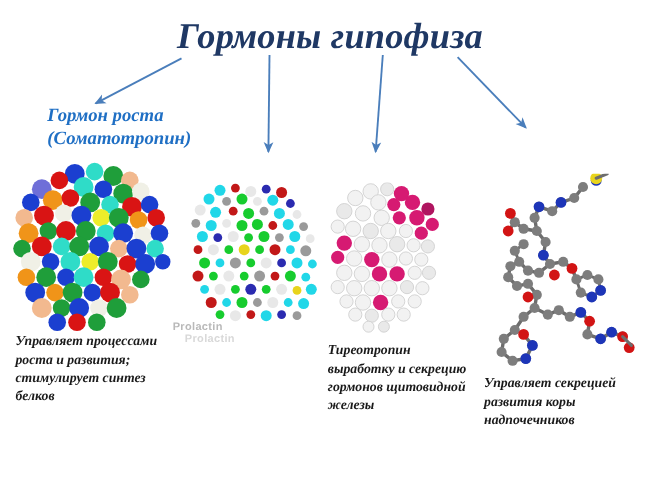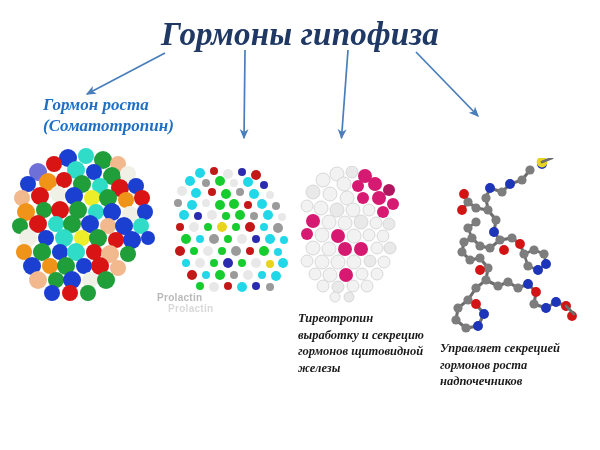--- a/index.html
+++ b/index.html
@@ -398,19 +398,20 @@
       <g stroke="#6d6d6d" stroke-width="2.8" fill="none" stroke-linecap="round">
         <path d="M104,4 L114,0"></path>
         <path d="M128,148 L136,156"></path>
       </g>
     </svg>
   </div>
 
   <div class="abs watermark" style="left:157px;top:292px;">Prolactin</div>
   <div class="abs watermark" style="left:168px;top:303px;opacity:.55;">Prolactin</div>
 
+  <div class="abs caption" style="left:14px;top:302px;width:150px;">Управляет процессами роста и развития; стимулирует синтез белков</div>
 
 
   <div class="abs caption" style="left:298px;top:310px;width:130px;">Тиреотропин выработку и секрецию гормонов щитовидной железы</div>
 
-  <div class="abs caption" style="left:440px;top:340px;width:150px;">Управляет секрецией гормонов роста надпочечников</div>
+  <div class="abs caption" style="left:440px;top:340px;width:150px;">Управляет секрецией развития коры надпочечников</div>
 
 </div>
 
 </body></html>

